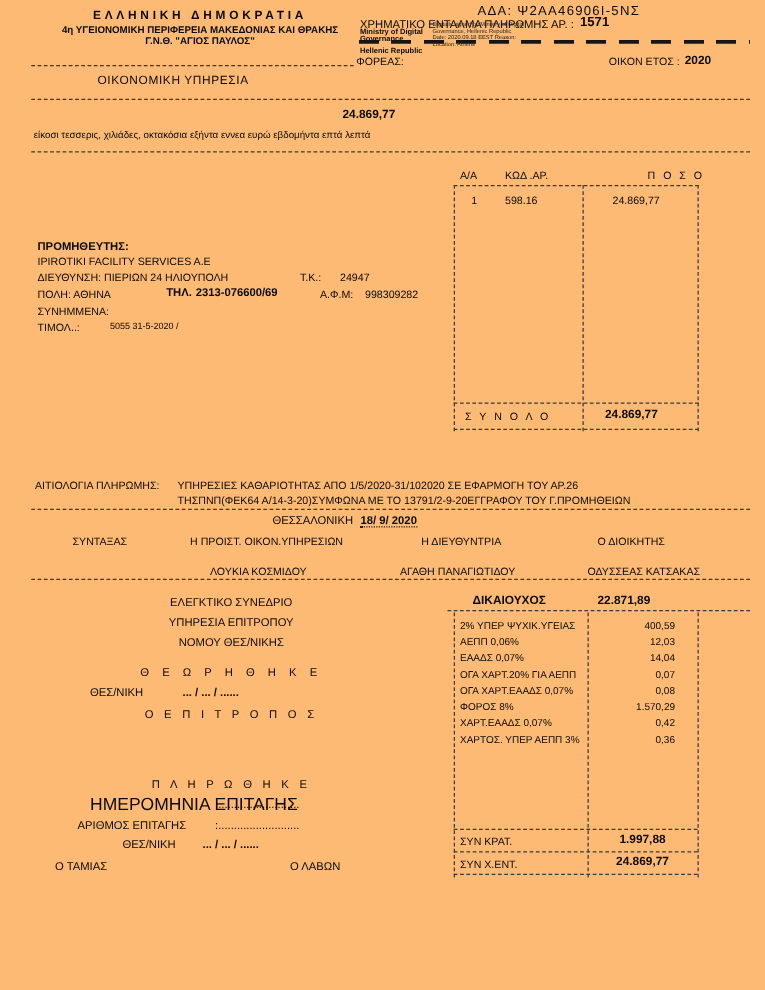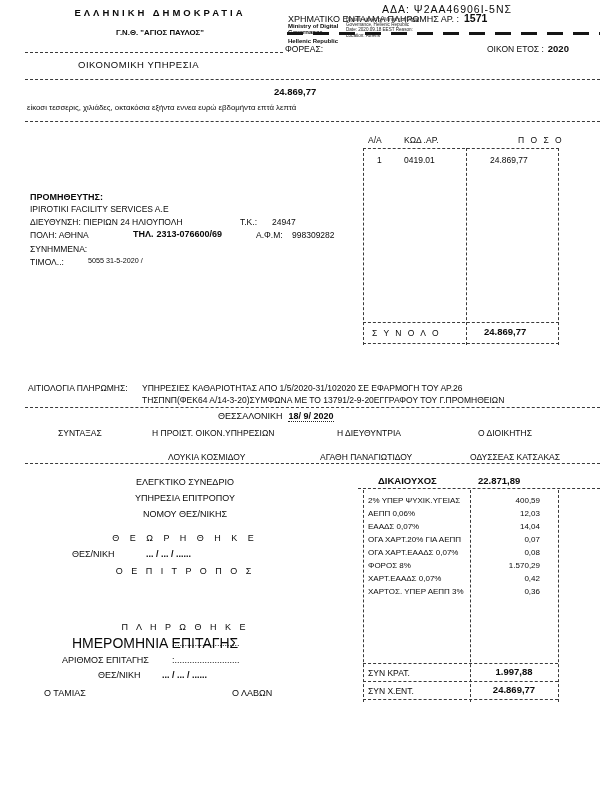--- a/index.html
+++ b/index.html
@@ -1,17 +1,17 @@
 <!DOCTYPE html>
 <html><head>
 <meta charset="utf-8">
 <style>
   html,body{margin:0;padding:0;background:#e8e8e8;}
   .page{
-    position:relative;width:612px;height:792px;background:#ffffff;
+    position:relative;width:612px;height:792px;background:#fdba74;
     font-family:"Liberation Sans","DejaVu Sans",sans-serif;
     color:#0a0a0a;overflow:hidden;margin:0 auto;
   }
   .t{position:absolute;white-space:nowrap;font-size:8.5px;line-height:10px;}
   .b{font-weight:bold;}
   .c{text-align:center;}
   .sm{font-size:7.8px;}
   .tiny{font-size:4.6px;line-height:5.2px;white-space:normal;}
   .hdash{position:absolute;height:0;border-top:1px dashed #3a3a3a;}
   .vdash{position:absolute;width:0;border-left:1px dashed #3a3a3a;}
@@ -22,20 +22,21 @@
   .ded-label{width:104px;padding-left:5px;font-size:8px;white-space:nowrap;overflow:hidden;}
   .ded-value{flex:1;text-align:right;padding-right:18px;font-size:8px;}
   .dotted-date{border-bottom:1px dotted #222;}
 </style>
 </head>
 <body>
 
 <div class="page">
 
   <div class="t b c" style="left:30px;top:8px;width:260px;font-size:9.5px;letter-spacing:3px;">ΕΛΛΗΝΙΚΗ  ΔΗΜΟΚΡΑΤΙΑ</div>
+  <div class="t b c sm" style="left:14px;top:19px;width:292px;">4η ΥΓΕΙΟΝΟΜΙΚΗ ΠΕΡΙΦΕΡΕΙΑ ΜΑΚΕΔΟΝΙΑΣ ΚΑΙ ΘΡΑΚΗΣ</div>
   <div class="t b c sm" style="left:14px;top:28px;width:292px;">Γ.Ν.Θ. "ΑΓΙΟΣ ΠΑΥΛΟΣ"</div>
 
   <div class="t ls1" style="left:382px;top:4px;font-size:10.5px;">ΑΔΑ: Ψ2ΑΑ46906Ι-5ΝΣ</div>
   <div class="t" style="left:288px;top:14px;font-size:9px;">ΧΡΗΜΑΤΙΚΟ ΕΝΤΑΛΜΑ ΠΛΗΡΩΜΗΣ  ΑΡ. :</div>
   <div class="t b" style="left:464px;top:13px;font-size:10.5px;">1571</div>
 
   <div class="t b" style="left:288px;top:21px;font-size:6px;">Ministry of Digital</div>
   <div class="t b" style="left:288px;top:27px;font-size:6px;">Governance,</div>
   <div class="t b" style="left:288px;top:36px;font-size:6px;">Hellenic Republic</div>
   <div class="stampline" style="left:287px;top:32px;width:313px;"></div>
@@ -56,21 +57,21 @@
   <div class="hdash" style="left:25px;top:121px;width:575px;"></div>
 
   <div class="t" style="left:368px;top:135px;">Α/Α</div>
   <div class="t" style="left:404px;top:135px;">ΚΩΔ .ΑΡ.</div>
   <div class="t ls2" style="left:490px;top:135px;padding-left:28px;">Π Ο Σ Ο</div>
   <div class="hdash" style="left:363px;top:148px;width:196px;"></div>
   <div class="vdash" style="left:363px;top:148px;height:197px;"></div>
   <div class="vdash" style="left:466px;top:148px;height:197px;"></div>
   <div class="vdash" style="left:558px;top:148px;height:197px;"></div>
   <div class="t" style="left:377px;top:155px;">1</div>
-  <div class="t" style="left:404px;top:155px;">0419.01</div>
+  <div class="t" style="left:404px;top:155px;">598.16</div>
   <div class="t" style="left:490px;top:155px;">24.869,77</div>
   <div class="hdash" style="left:363px;top:322px;width:196px;"></div>
   <div class="t ls2" style="left:372px;top:328px;">Σ Υ Ν Ο Λ Ο</div>
   <div class="t b" style="left:484px;top:327px;font-size:9.5px;">24.869,77</div>
   <div class="hdash" style="left:363px;top:343px;width:196px;"></div>
 
   <div class="t b" style="left:30px;top:192px;font-size:9px;">ΠΡΟΜΗΘΕΥΤΗΣ:</div>
   <div class="t" style="left:30px;top:204px;">IPIROTIKI FACILITY SERVICES A.E</div>
   <div class="t" style="left:30px;top:217px;">ΔΙΕΥΘΥΝΣΗ:  ΠΙΕΡΙΩΝ 24 ΗΛΙΟΥΠΟΛΗ</div>
   <div class="t" style="left:240px;top:217px;">Τ.Κ.:</div>

